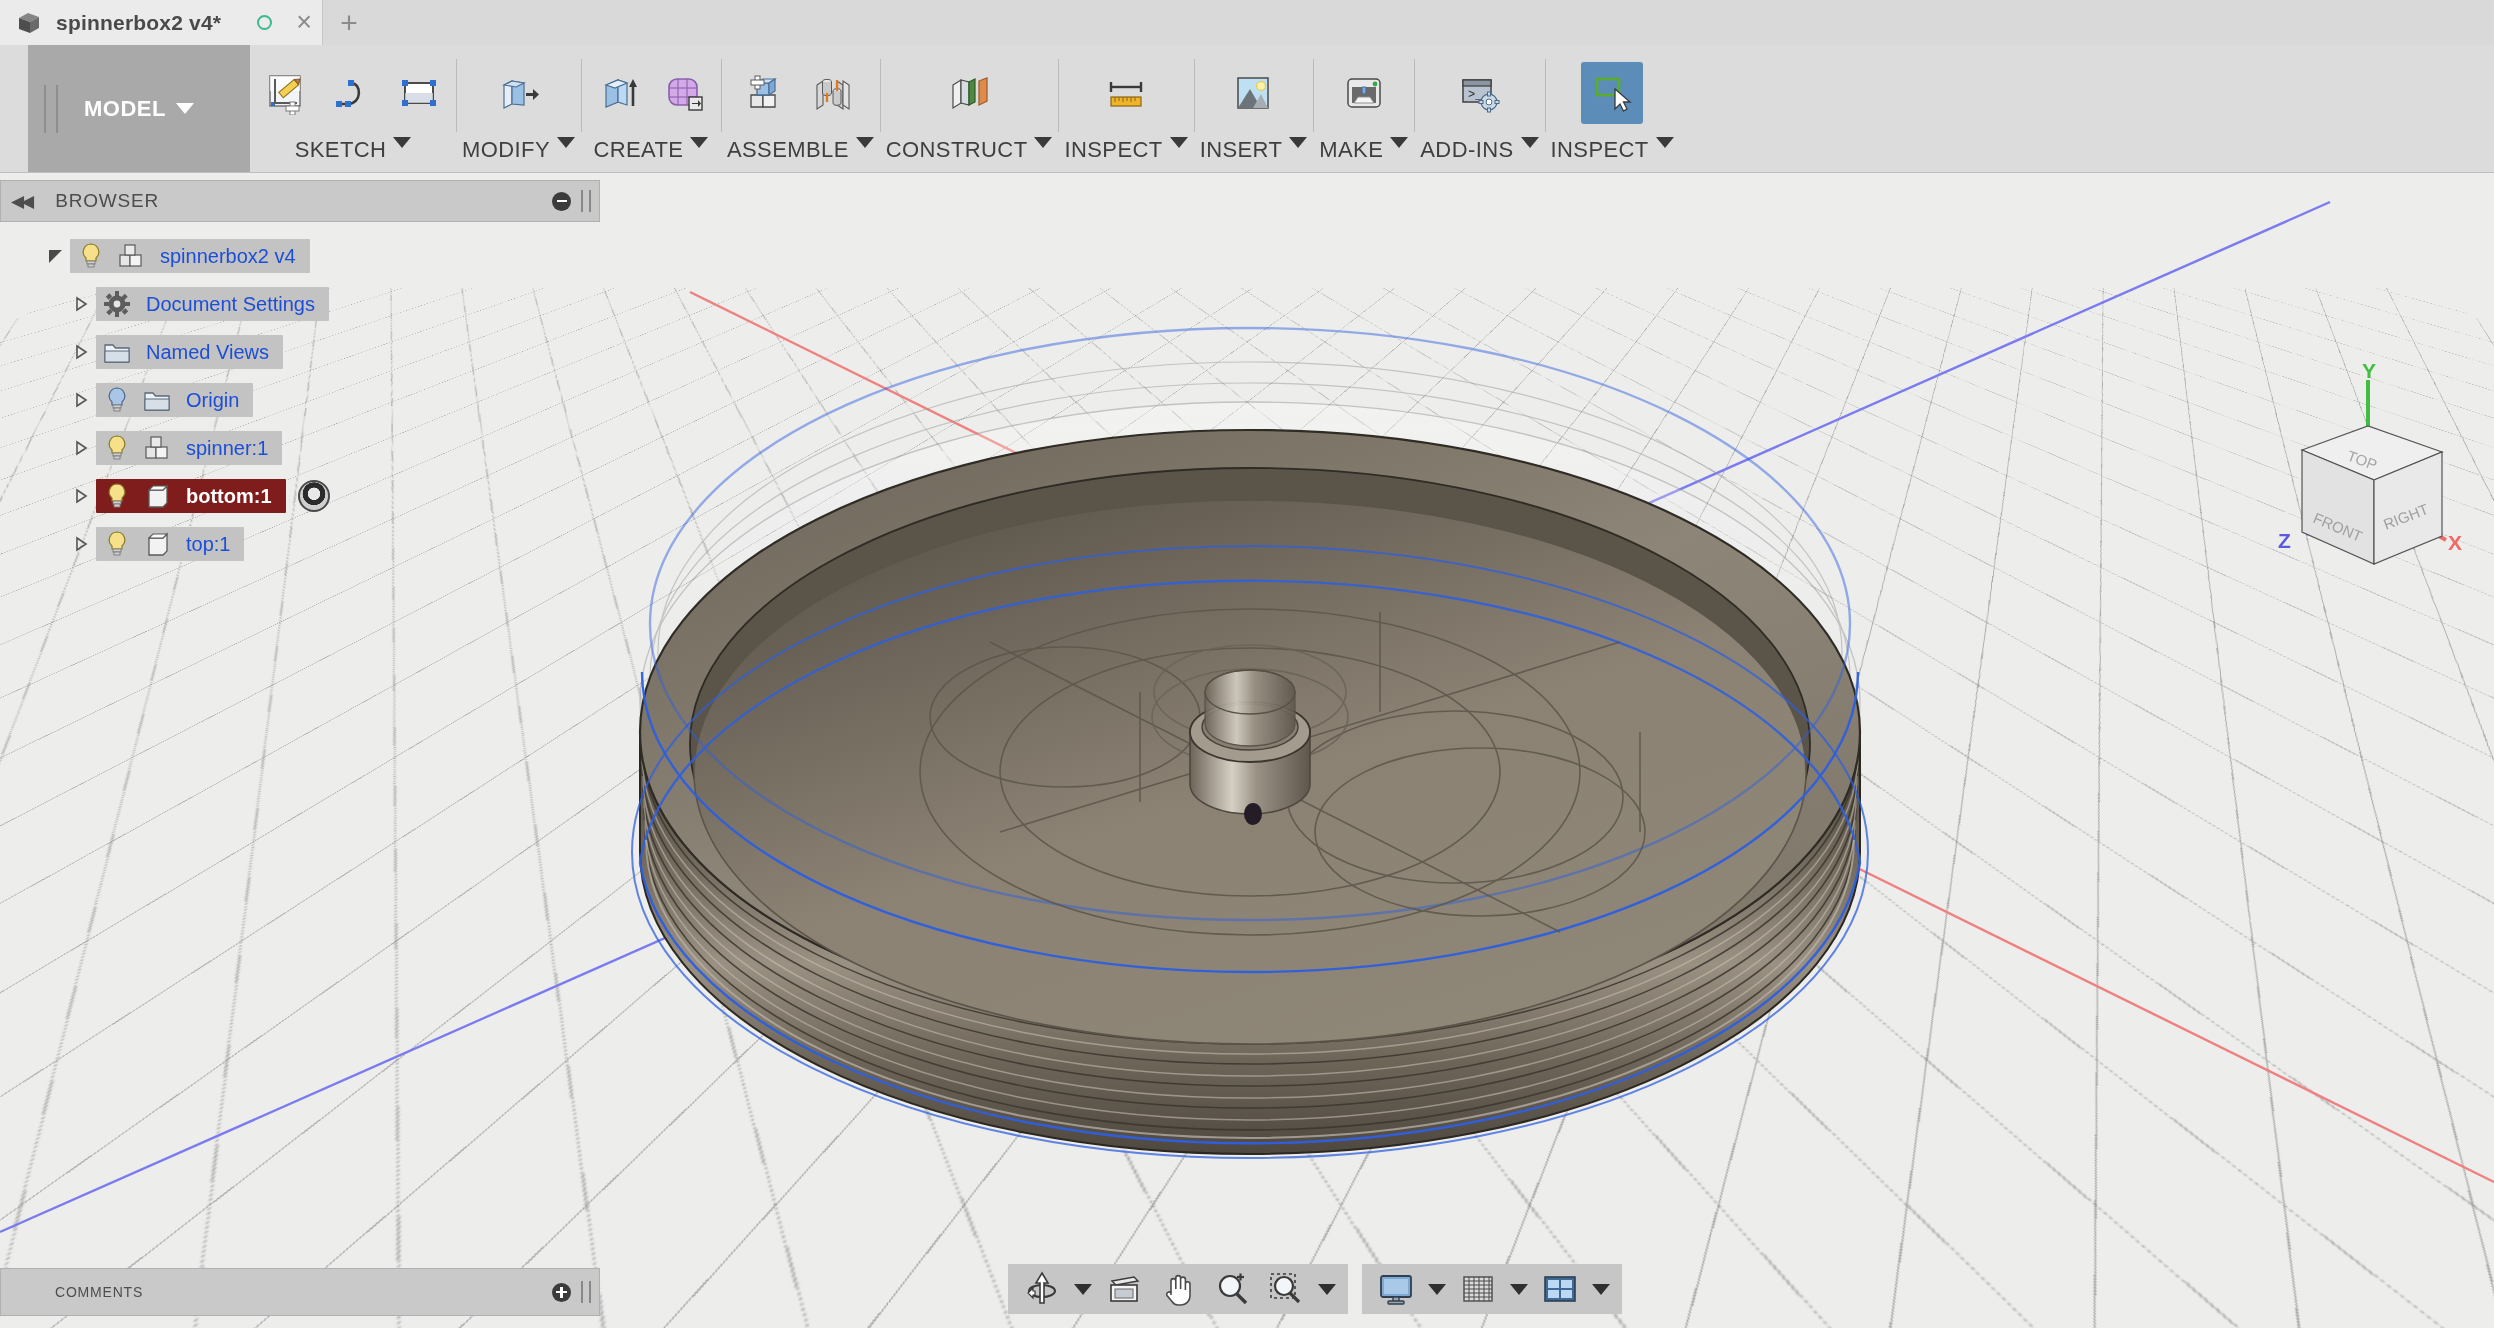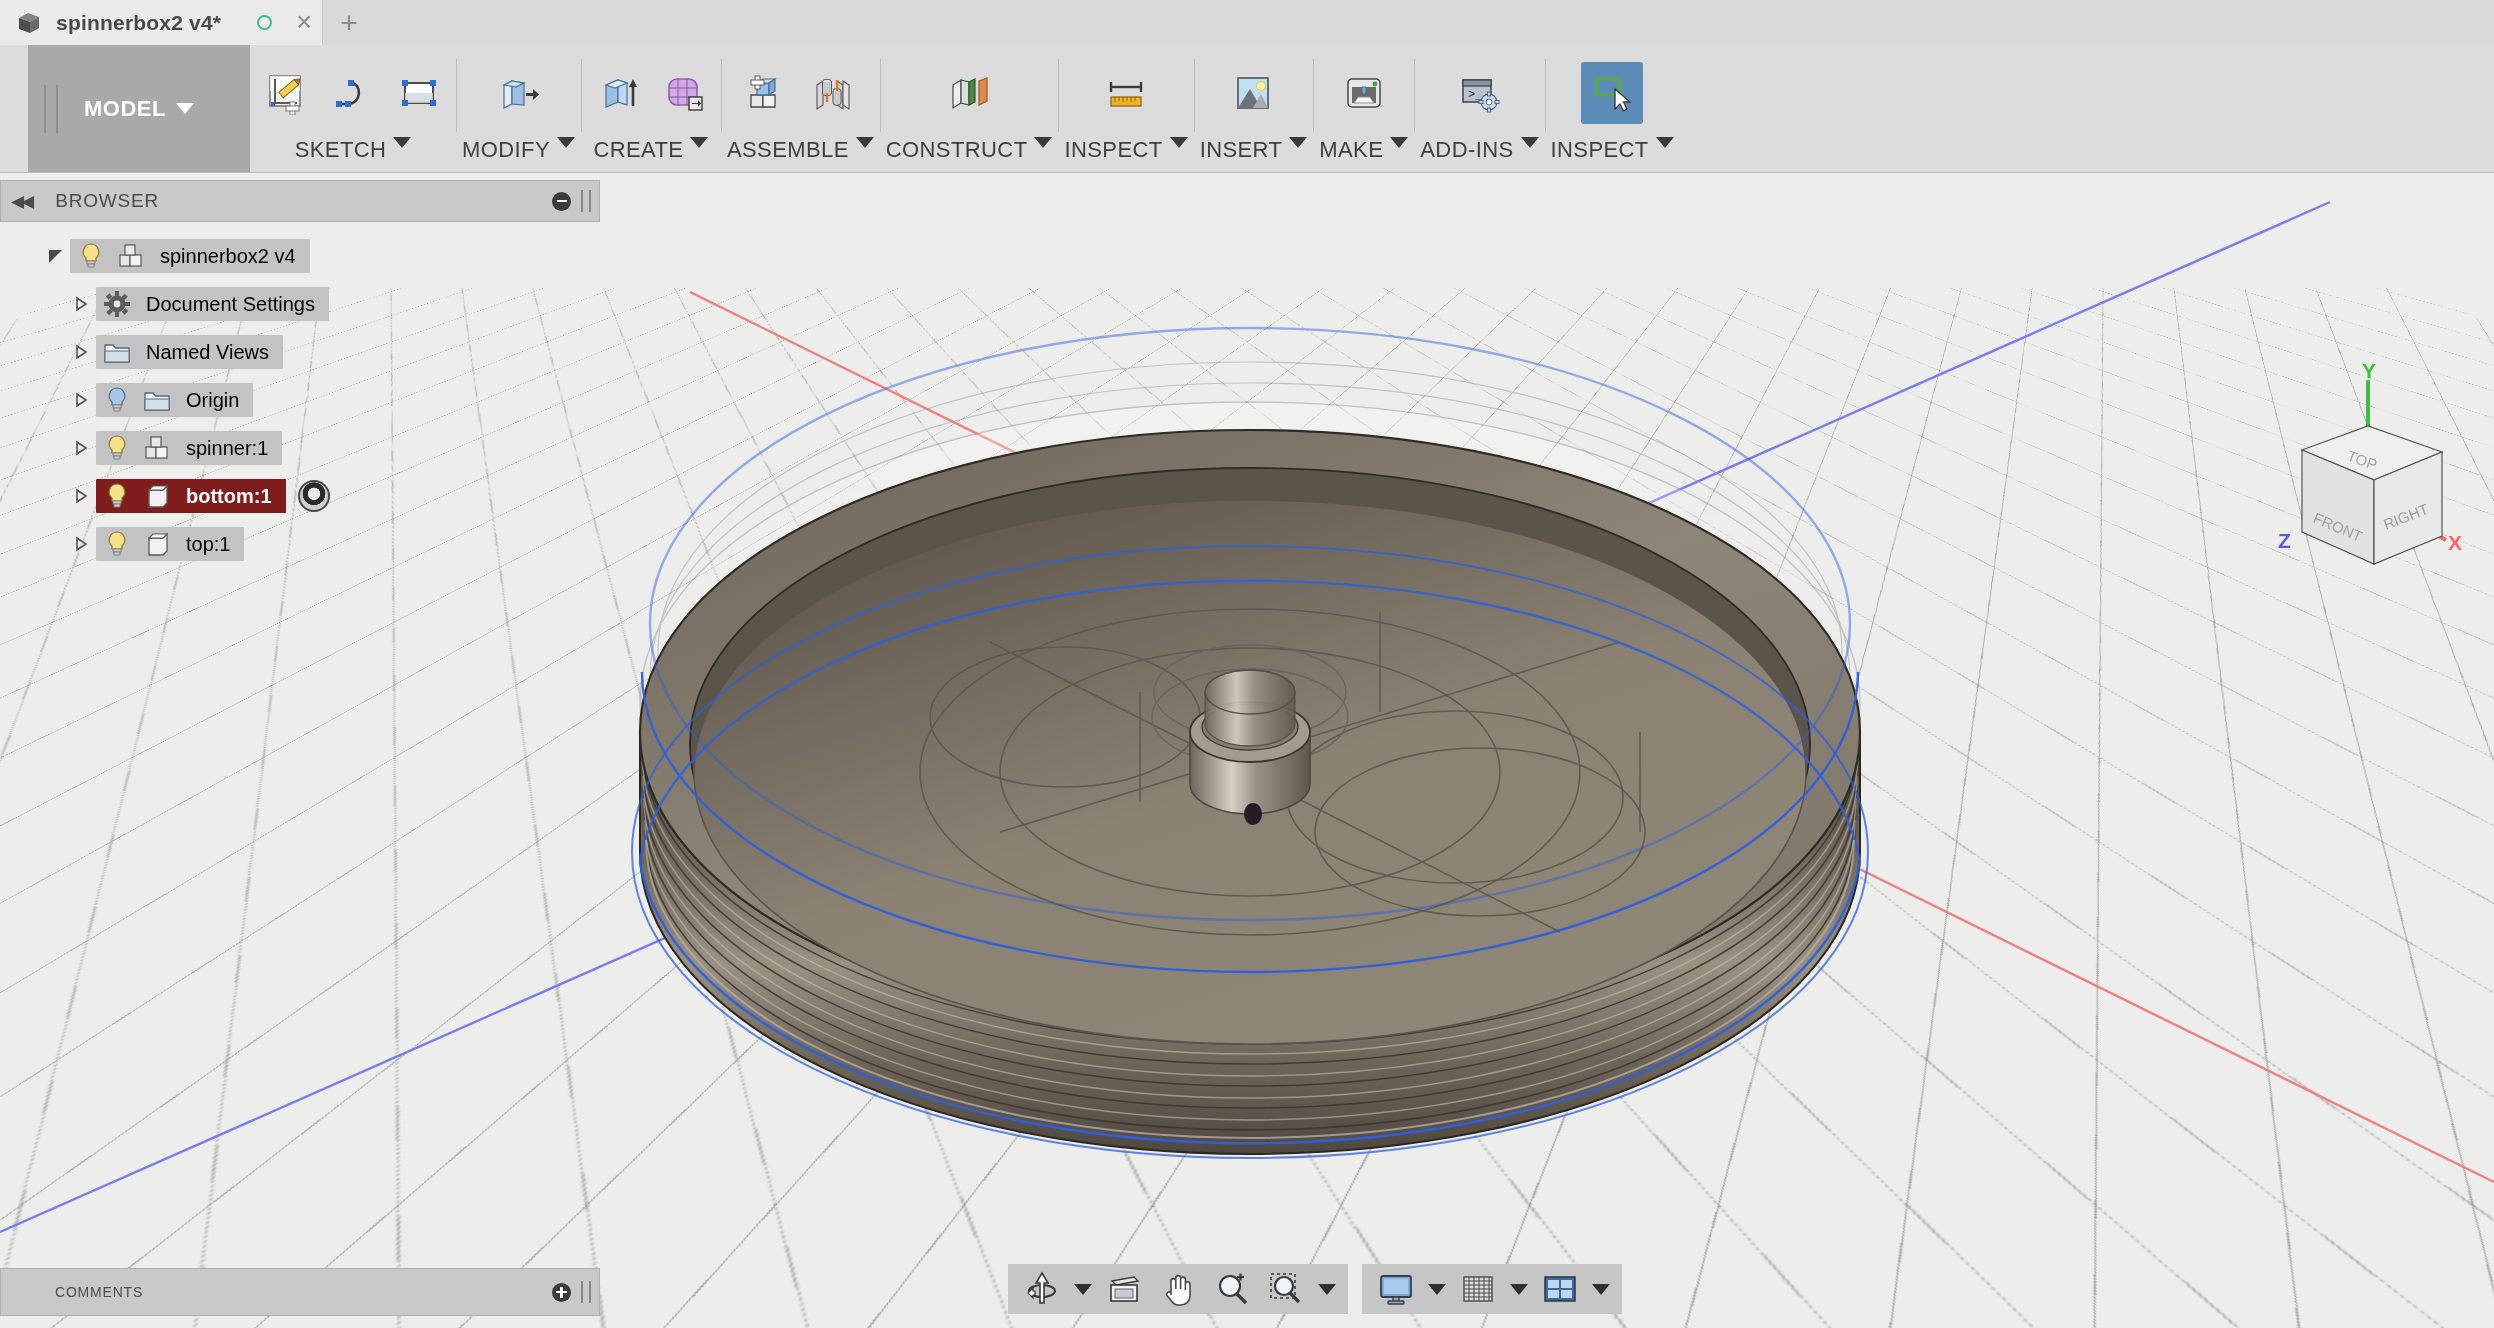--- a/index.html
+++ b/index.html
@@ -127,21 +127,21 @@
     font-size:15px;color:#3a3a3a;
   }
   .tri-down{
     width:0;height:0;border-left:13px solid #4a4a4a;border-bottom:13px solid transparent;
   }
   .tpill{
     display:flex;align-items:center;gap:0;background:#c3c3c3;
     height:34px;padding:0 14px 0 6px;border-radius:1px;
   }
   .tpill.sel{background:#7f1d1d;}
-  .tlabel{font-size:20px;color:#000000;margin-left:14px;white-space:nowrap;}
+  .tlabel{font-size:20px;color:#1d4ed8;margin-left:14px;white-space:nowrap;}
   .tpill.sel .tlabel{color:#ffffff;font-weight:bold;}
   .ico{width:30px;height:30px;display:block;flex:none;}
   .ico + .ico{margin-left:10px;}
   .eye-badge{
     width:32px;height:32px;border-radius:50%;
     background:radial-gradient(circle at 50% 42%, #e8e8e8 0 28%, #2b2b2b 30% 52%, #cfcfcf 54% 100%);
     border:2px solid #4a4a4a;box-sizing:border-box;margin-left:12px;flex:none;
   }
 
   

